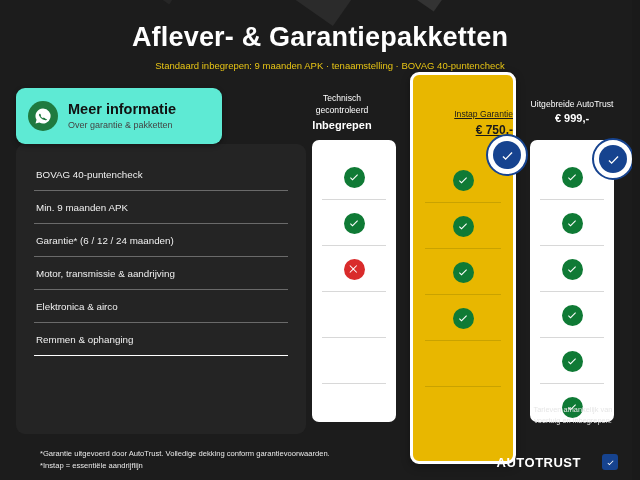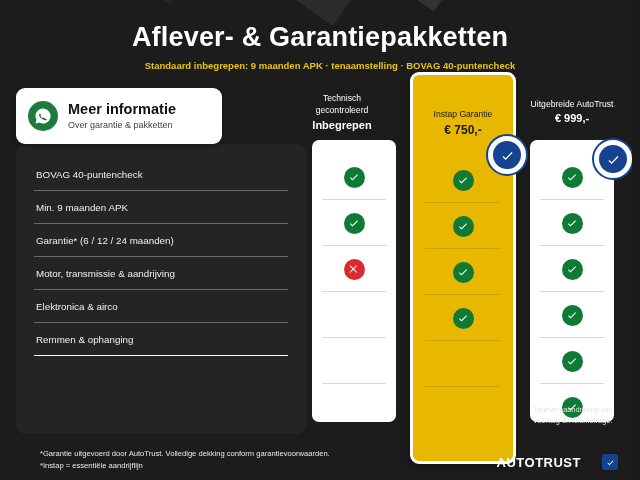--- a/index.html
+++ b/index.html
@@ -35,28 +35,28 @@
     margin-top: 22px;
     color: #ffffff;
     font-size: 27px;
     font-weight: bold;
     letter-spacing: .2px;
   }
   .subtitle {
     margin-top: 7px;
     color: #e8c515;
     font-size: 9.5px;
-    font-weight: bold;
+    font-weight: normal;
     margin-left: 20px;
   }
 
   
   .info-card {
     position: absolute; left: 16px; top: 88px; width: 206px; height: 56px;
-    background: #ffffff; border-radius: 9px; z-index: 6;
+    background: #5eead4; border-radius: 9px; z-index: 6;
     display: flex; align-items: center; padding: 0 12px;
     box-shadow: 0 2px 5px rgba(0,0,0,.35);
   }
   .wa-icon {
     width: 30px; height: 30px; border-radius: 50%;
     background: #1f7a3f; display: flex; align-items: center; justify-content: center;
     margin-right: 10px; flex: 0 0 auto;
   }
   .wa-icon svg { width: 18px; height: 18px; fill: #ffffff; }
   .info-title { font-size: 14.5px; font-weight: bold; color: #111; line-height: 1.1; }
@@ -97,21 +97,21 @@
     border: 3px solid #ffffff;
     z-index: 7;
     box-shadow: 0 3px 8px rgba(0,0,0,.35);
   }
   .ribbon {
     position: absolute; left: -0px; top: -0px; width: 100%; height: 26px;
     background: #e0522a; border-radius: 6px 6px 0 0;
     color: #fff; font-size: 10px; font-weight: bold;
     display: flex; align-items: center; justify-content: center;
   }
-  .feat-head { margin-top: 34px; text-align: center; color: #1a1a1a; }
+  .feat-head { margin-top: 34px; text-align: right; color: #1a1a1a; text-decoration: underline; }
   .feat-head .l1 { font-size: 8.6px; }
   .feat-head .l2 { font-size: 12px; font-weight: bold; margin-top: 4px; }
 
   
   .marks { position: absolute; left: 0; width: 100%; }
   .mark-row {
     height: 46px; display: flex; align-items: center; justify-content: center;
     position: relative;
   }
   .mark-row .sep {
@@ -350,21 +350,21 @@
       </div>
   </div>
   <div class="seal seal-2">
     <div class="inner">
         <svg viewBox="0 0 24 24">
           <path d="M9 16.2l-3.5-3.5L4 14.2 9 19 20 8l-1.5-1.5z"></path>
         </svg>
       </div>
   </div>
 
-  <div class="tariff">Tarieven aandrijving van voertuig en kilometrage.</div>
+  <div class="tariff">Tarieven afhankelijk van voertuig en inbegrepen.</div>
 
   <div class="footnotes">
     <div>*Garantie uitgevoerd door AutoTrust. Volledige dekking conform garantievoorwaarden.</div>
     <div>*Instap = essentiële aandrijflijn</div>
   </div>
 
   <div class="brand">
     <div class="brand-text">AUTOTRUST</div>
     <div class="brand-badge">
       <svg viewBox="0 0 24 24">

